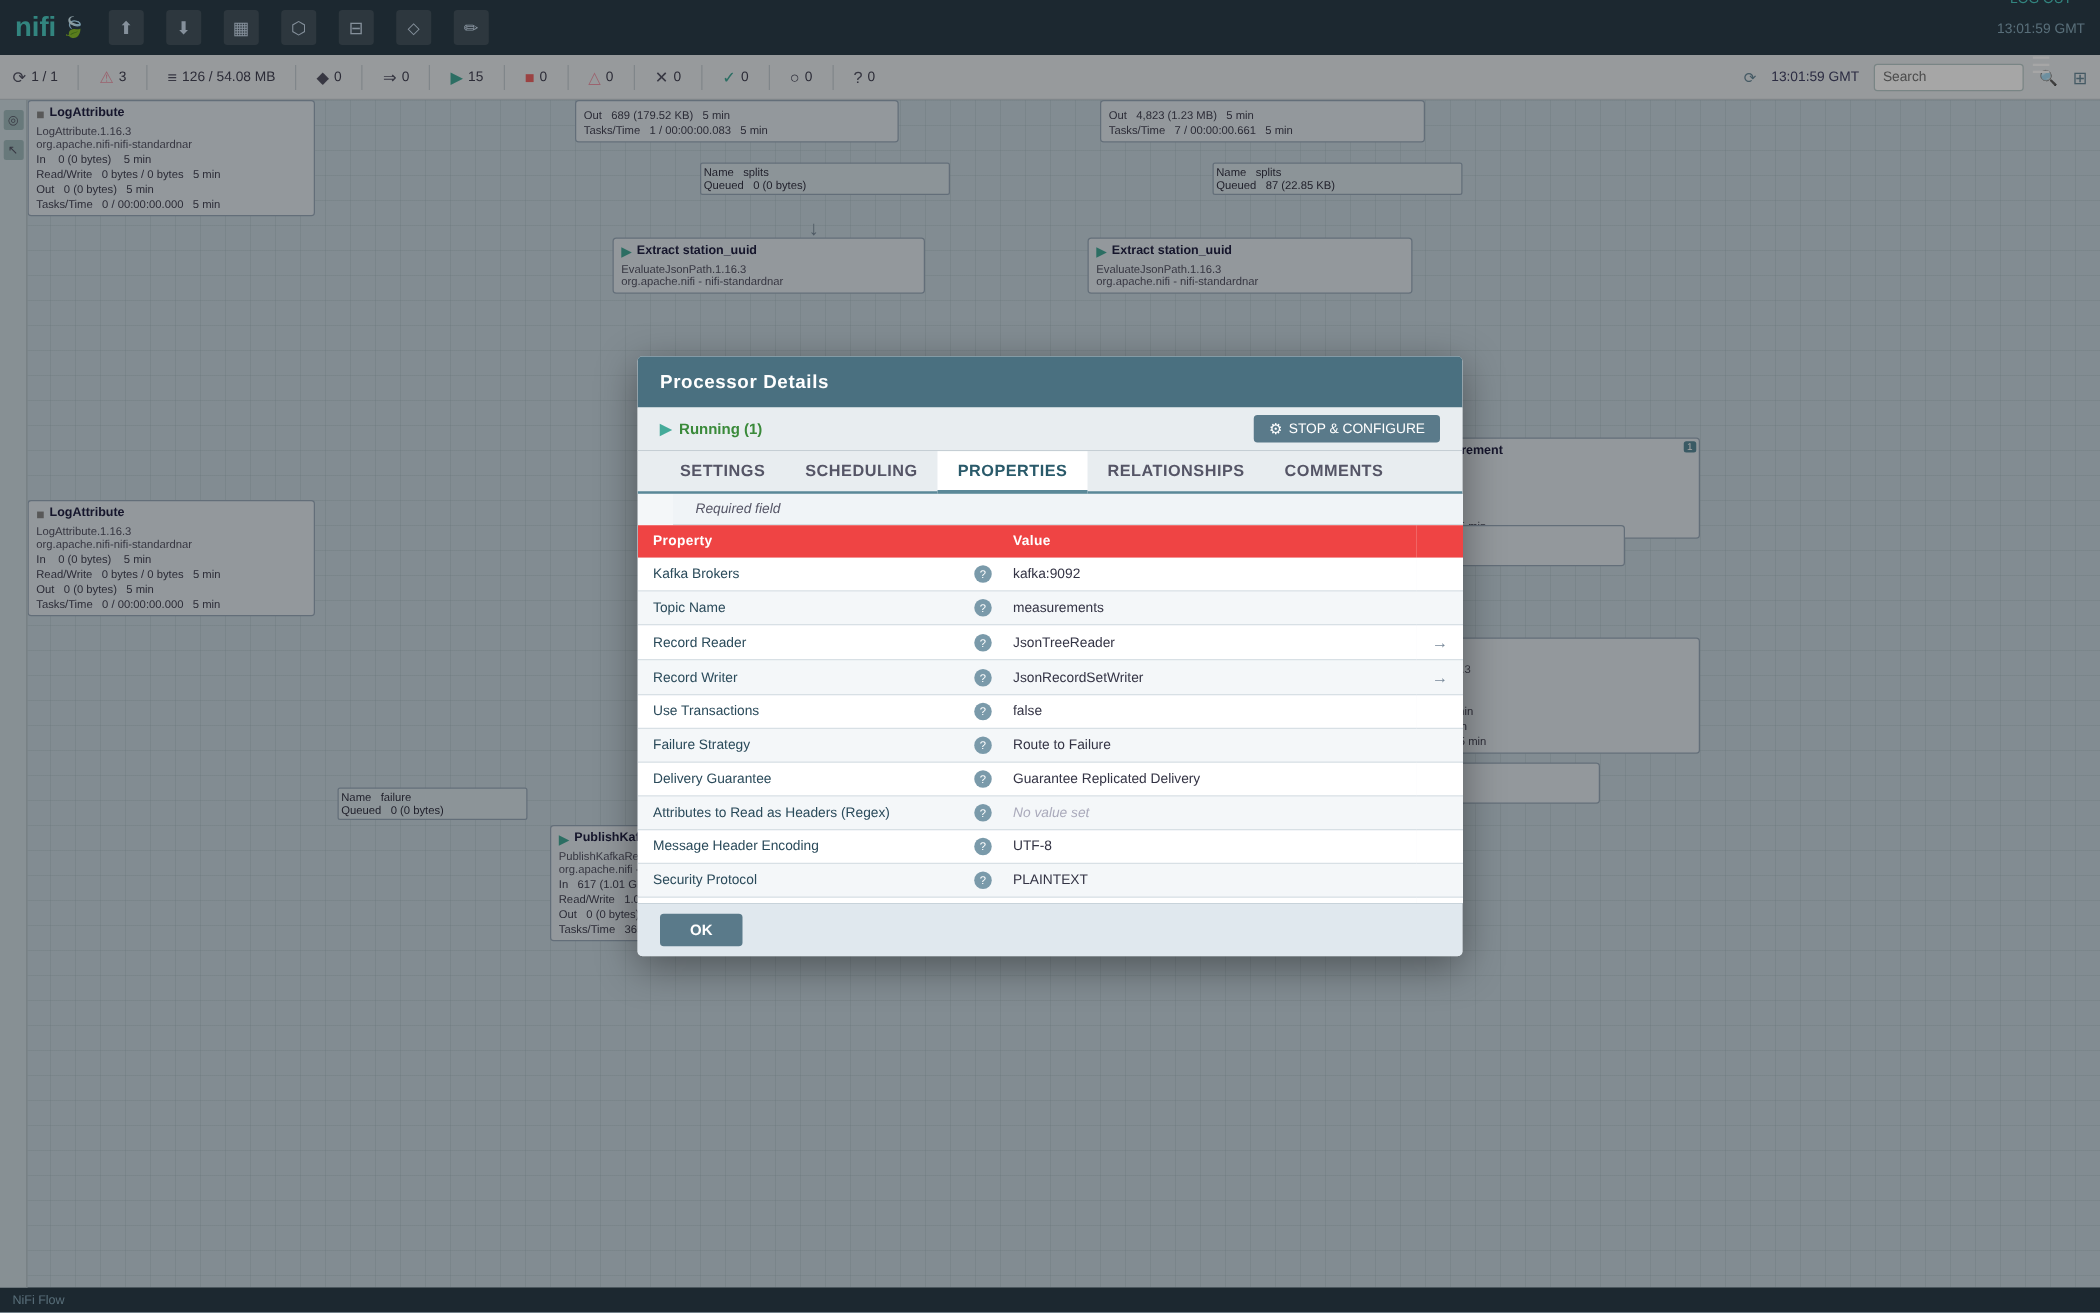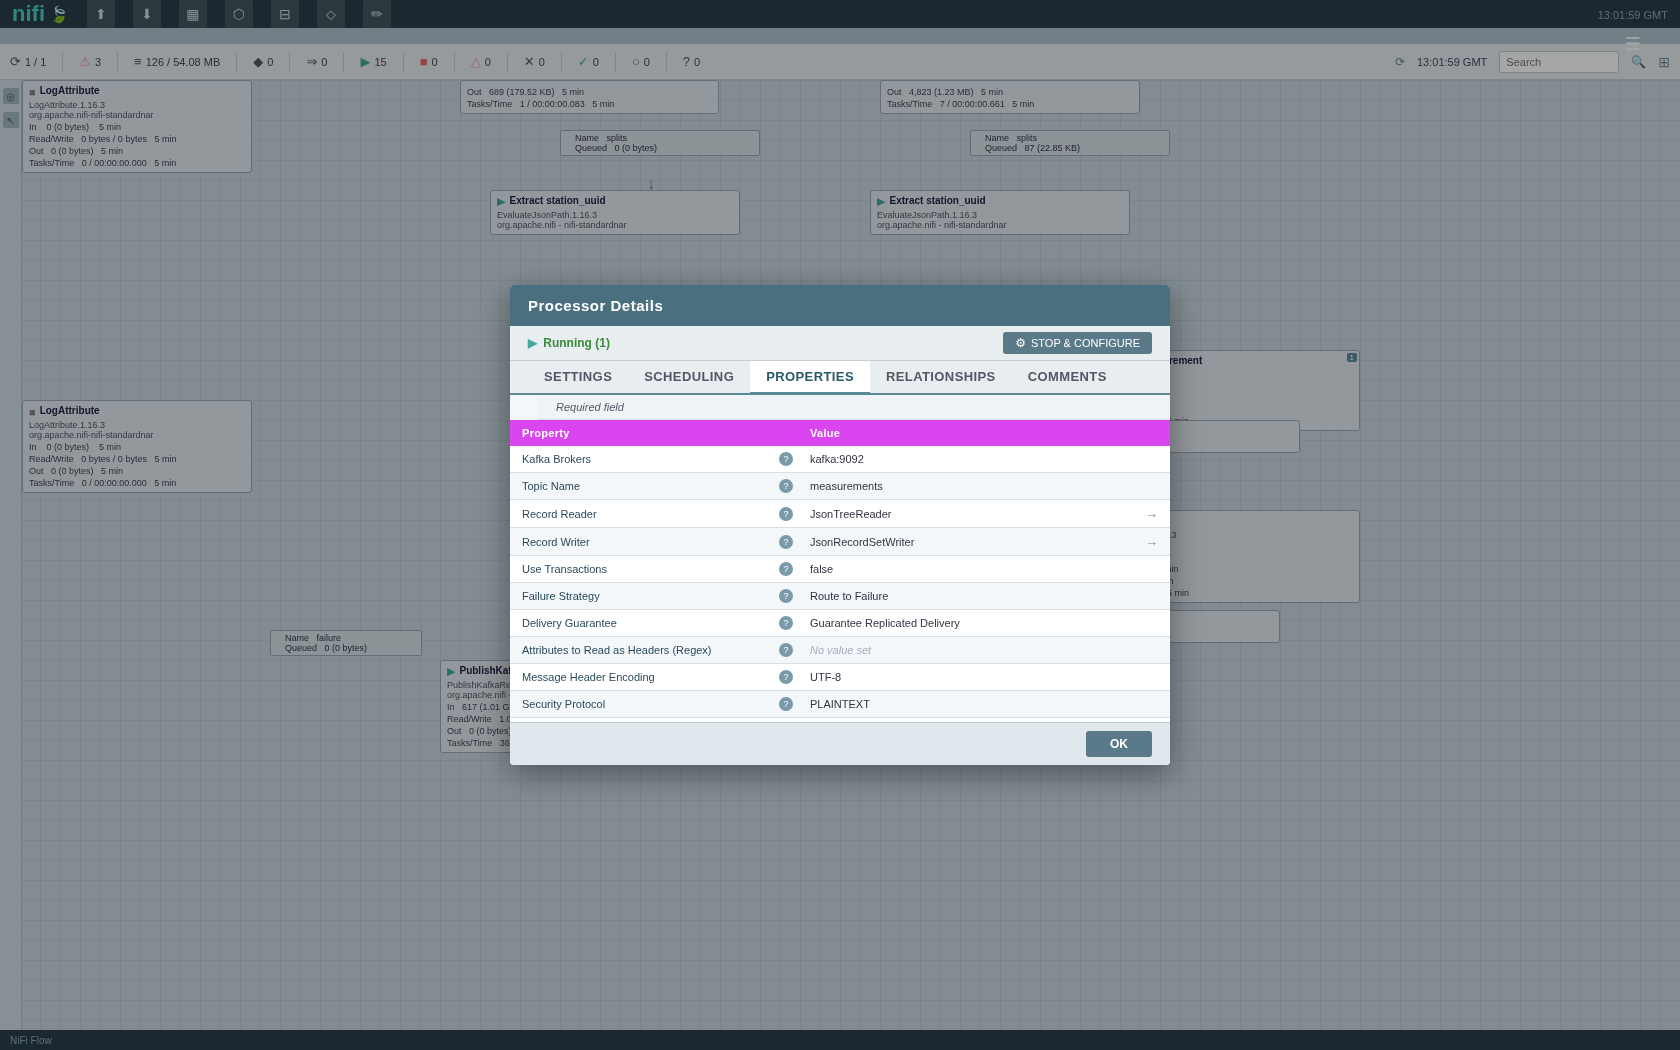--- a/index.html
+++ b/index.html
@@ -10,21 +10,21 @@
       width: 1680px;
       height: 1050px;
       overflow: hidden;
       position: relative;
     }
 
     
     #top-nav {
       position: absolute;
       top: 0; left: 0; right: 0;
-      height: 28px;
+      height: 44px;
       background: #2c3e4a;
       display: flex;
       align-items: center;
       padding: 0 12px;
       z-index: 10;
     }
     #top-nav .logo {
       display: flex;
       align-items: center;
       gap: 4px;
@@ -117,21 +117,21 @@
     .proc-stop-icon { color: #888; font-size: 11px; }
 
     
     .queue-label {
       position: absolute;
       background: #d8e4ea;
       border: 1px solid #9ab;
       border-radius: 2px;
       font-size: 9px;
       color: #334;
-      padding: 2px 14px;
+      padding: 2px 2px;
       white-space: nowrap;
     }
     .arrow-down {
       position: absolute;
       color: #789;
       font-size: 16px;
     }
 
     
     #left-sidebar {
@@ -256,21 +256,21 @@
       border-bottom: 1px solid #d5dde2;
       margin-left: 28px;
     }
 
     
     .prop-table {
       width: 100%;
       border-collapse: collapse;
     }
     .prop-table thead tr {
-      background: #d946ef;
+      background: #ef4444;
       color: #fff;
     }
     .prop-table thead th {
       padding: 7px 12px;
       text-align: left;
       font-size: 11px;
       font-weight: bold;
       letter-spacing: 0.3px;
     }
     .prop-table tbody tr {
@@ -307,21 +307,20 @@
     }
     .no-value { color: #aab; font-style: italic; }
     .arrow-icon { color: #789; font-size: 13px; }
 
     
     #modal-footer {
       background: #e0e8ee;
       border-top: 1px solid #c0ccd4;
       padding: 8px 18px;
       display: flex;
-      justify-content: flex-end;
     }
     .ok-btn {
       background: #5a7a8a;
       color: #fff;
       border: none;
       border-radius: 3px;
       padding: 6px 24px;
       font-size: 12px;
       font-weight: bold;
       cursor: pointer;

